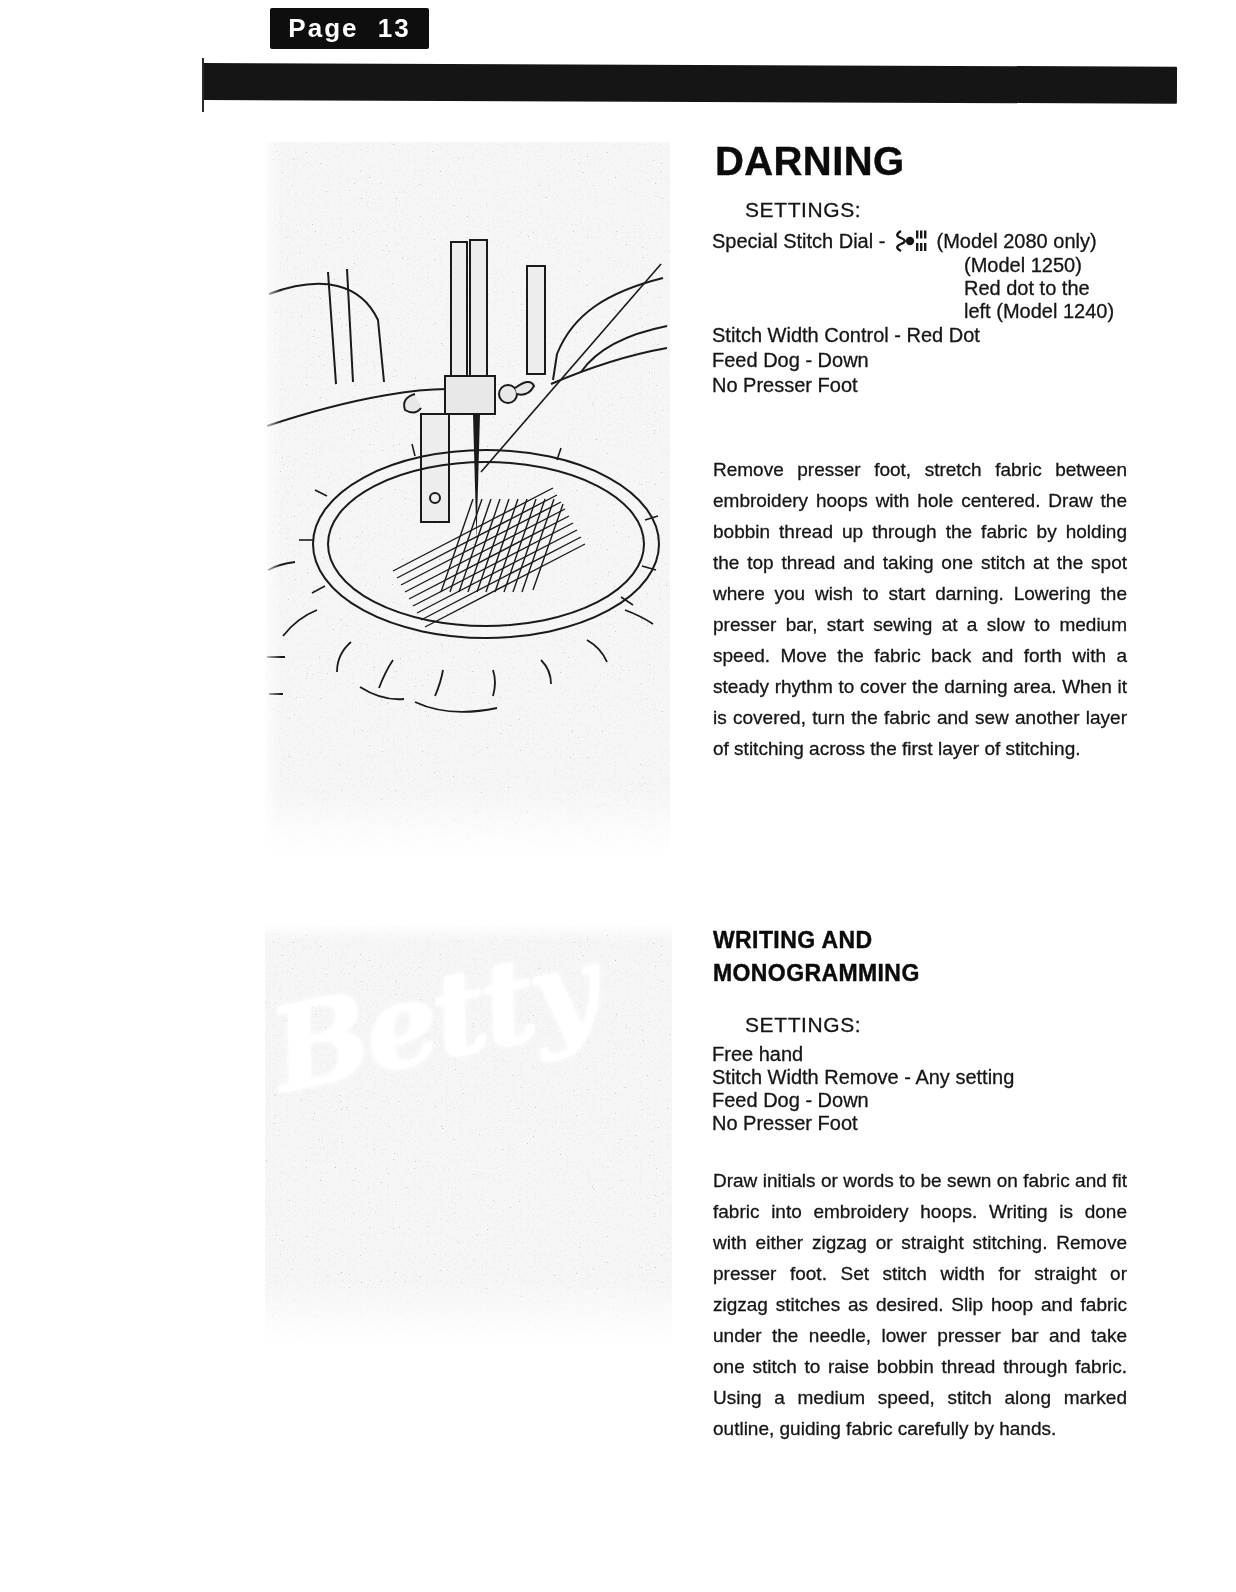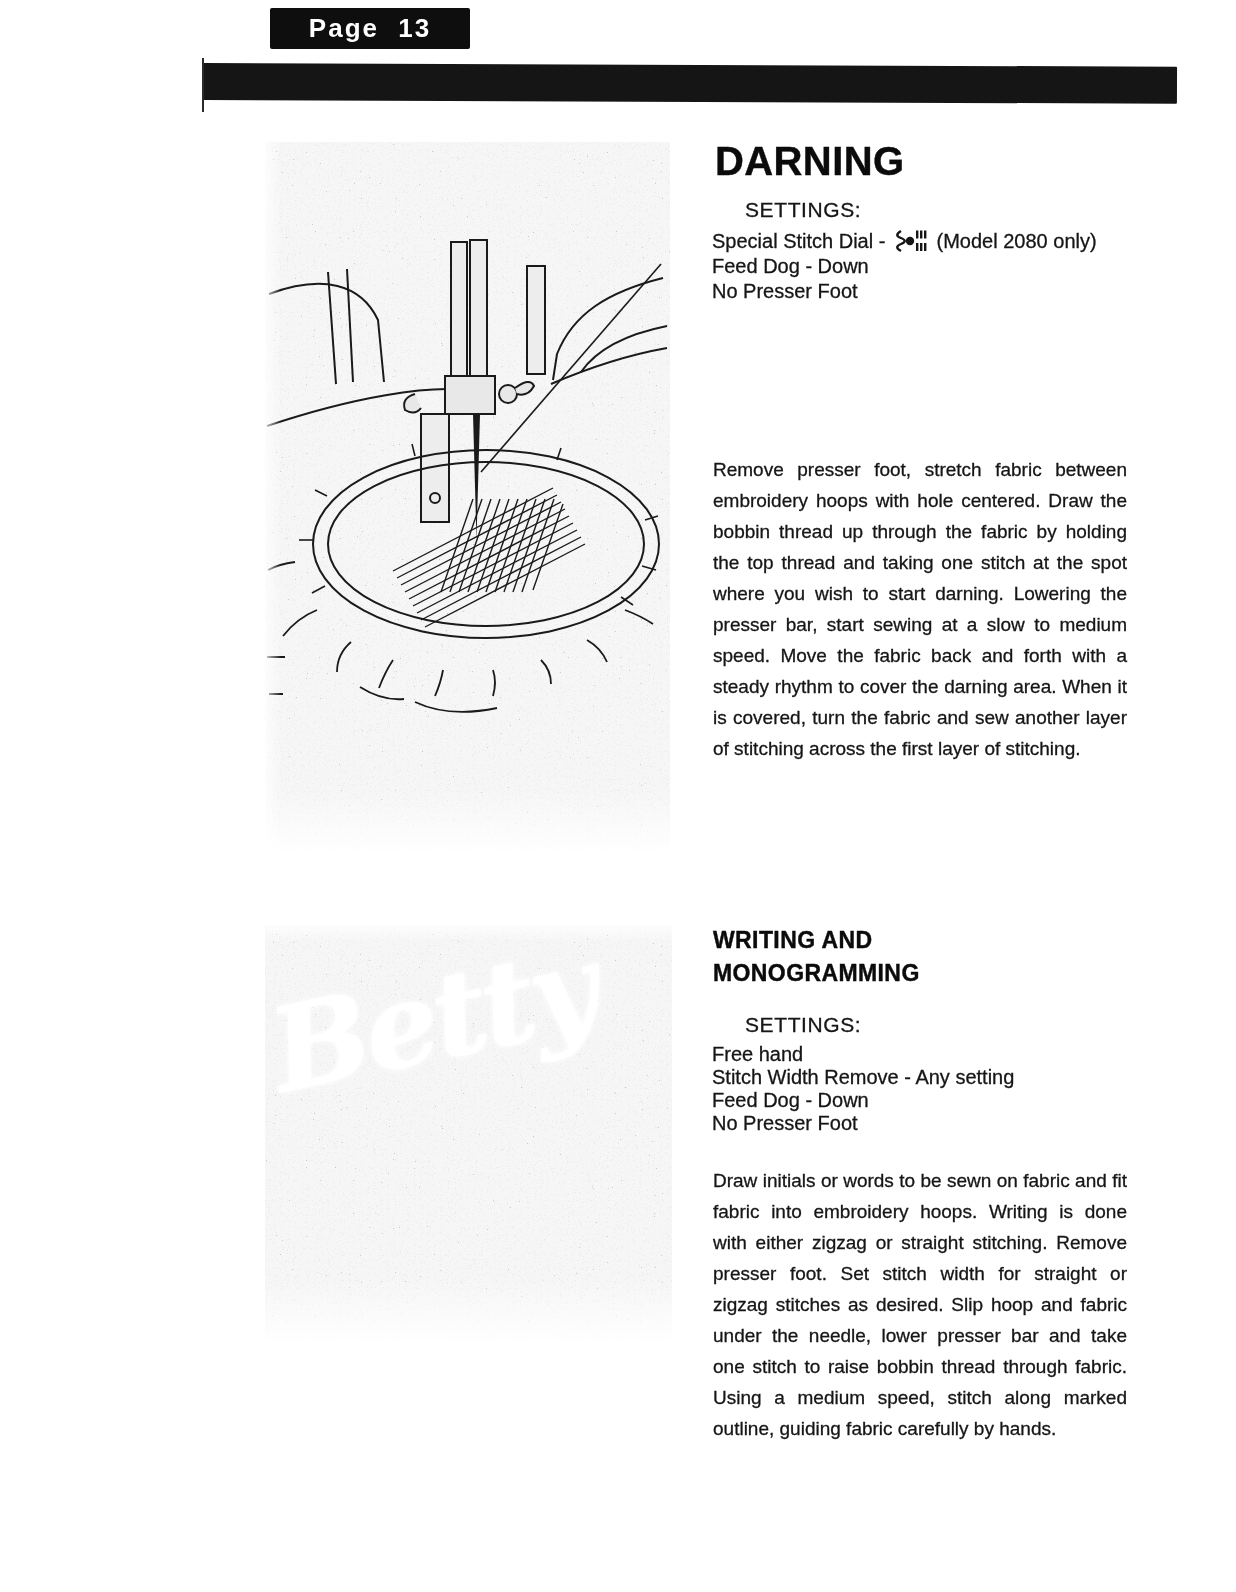--- a/index.html
+++ b/index.html
@@ -2,21 +2,21 @@
 <html><head>
 <meta charset="utf-8">
 <style>
   html,body{margin:0;padding:0;}
   body{
     width:1236px;height:1592px;background:#ffffff;position:relative;
     font-family:"Liberation Sans",sans-serif;color:#161616;overflow:hidden;
   }
   .abs{position:absolute;}
   .badge{
-    left:270px;top:8px;width:200px;height:41px;background:#0e0e0e;color:#ffffff;
+    left:270px;top:8px;width:159px;height:41px;background:#0e0e0e;color:#ffffff;
     font-size:26px;font-weight:bold;text-align:center;line-height:41px;
     letter-spacing:2px;word-spacing:10px;border-radius:2px;
   }
   .bar{
     left:203px;top:63px;width:974px;height:37px;background:#151515;
     transform:rotate(0.22deg);transform-origin:left center;border-radius:1px;
   }
   .bar-tick{left:202px;top:58px;width:2px;height:54px;background:#2a2a2a;}
   .panel{position:absolute;overflow:hidden;}
   #illus1{left:265px;top:142px;width:405px;height:711px;}
@@ -172,20 +172,24 @@
         <rect x="23" y="2.5" width="2.4" height="8"></rect>
           <rect x="27" y="2.5" width="2.4" height="8"></rect>
           <rect x="31" y="2.5" width="2.4" height="8"></rect>
         <rect x="23" y="15" width="2.4" height="8"></rect>
           <rect x="27" y="15" width="2.4" height="8"></rect>
           <rect x="31" y="15" width="2.4" height="8"></rect>
       </g>
     </svg>
     <span>(Model 2080 only)</span>
   </div>
+  <div class="lines note">(Model 1250)
+Red dot to the
+left (Model 1240)</div>
+  <div class="set">Stitch Width Control - Red Dot</div>
   <div class="set">Feed Dog - Down</div>
   <div class="set">No Presser Foot</div>
 </div>
 
 <div class="abs para" style="left:713px;top:454px">Remove presser foot, stretch fabric between embroidery hoops with hole centered. Draw the bobbin thread up through the fabric by holding the top thread and taking one stitch at the spot where you wish to start darning. Lowering the presser bar, start sewing at a slow to medium speed. Move the fabric back and forth with a steady rhythm to cover the darning area. When it is covered, turn the fabric and sew another layer of stitching across the first layer of stitching.</div>
 
 <div class="abs h1 heading2" style="left:713px;top:924px">WRITING AND
 MONOGRAMMING</div>
 <div class="abs settings-label" style="left:712px;top:1013px">SETTINGS:</div>
 <div class="abs lines" style="left:712px;top:1043px">Free hand

